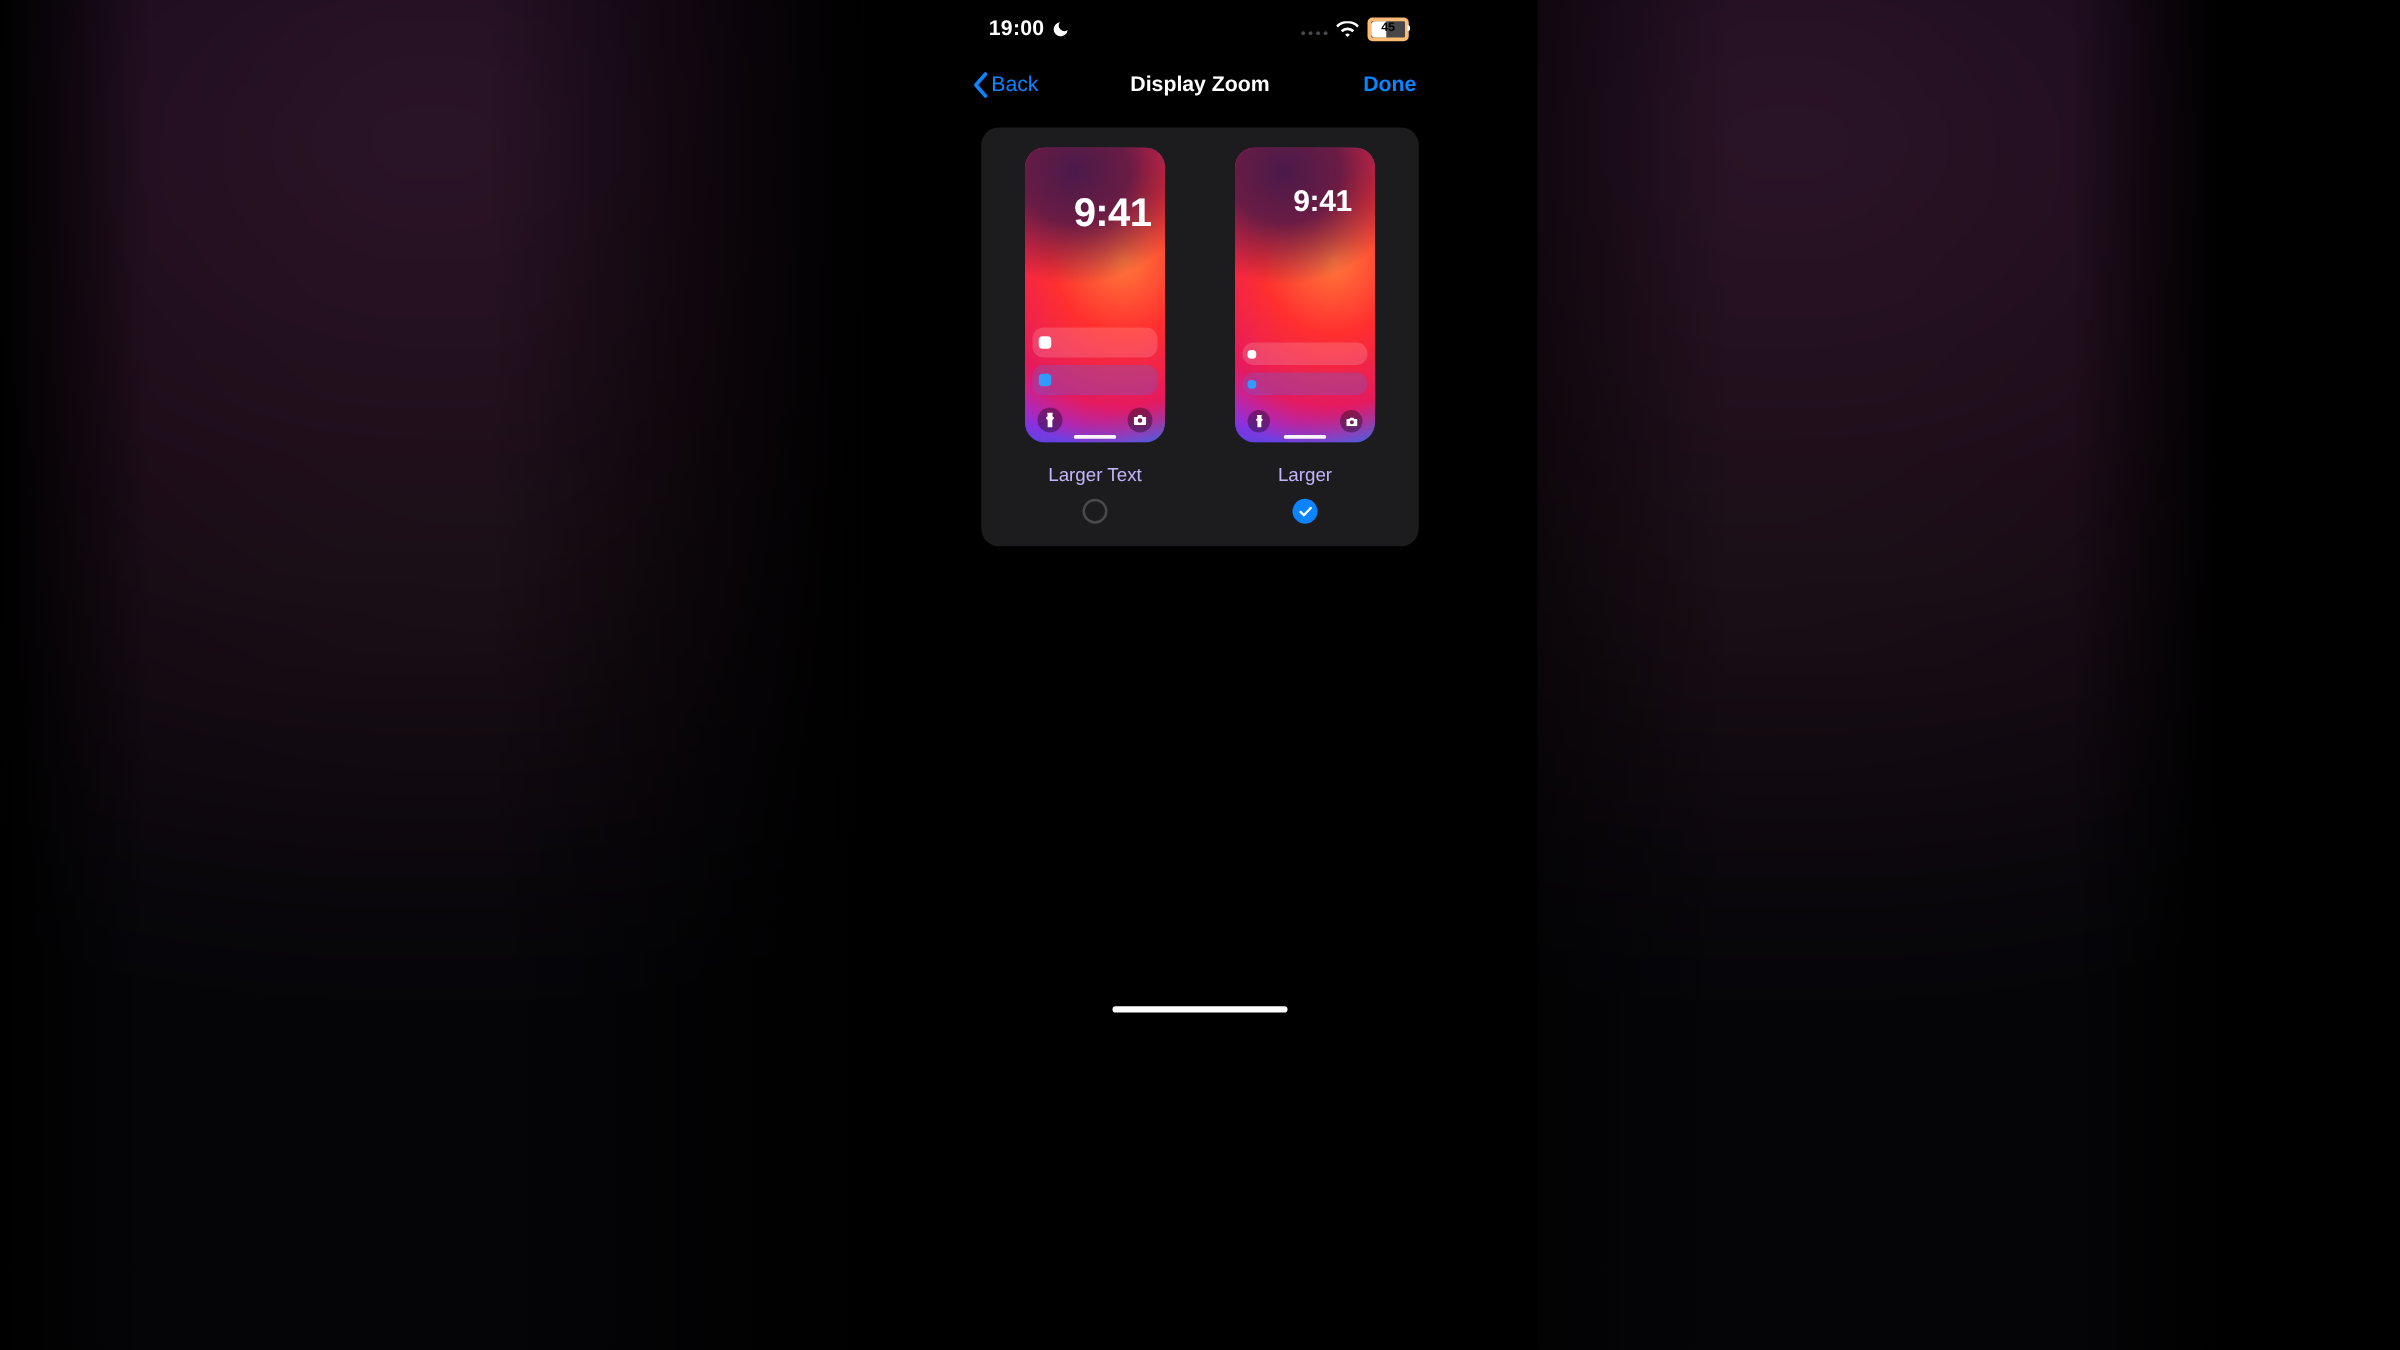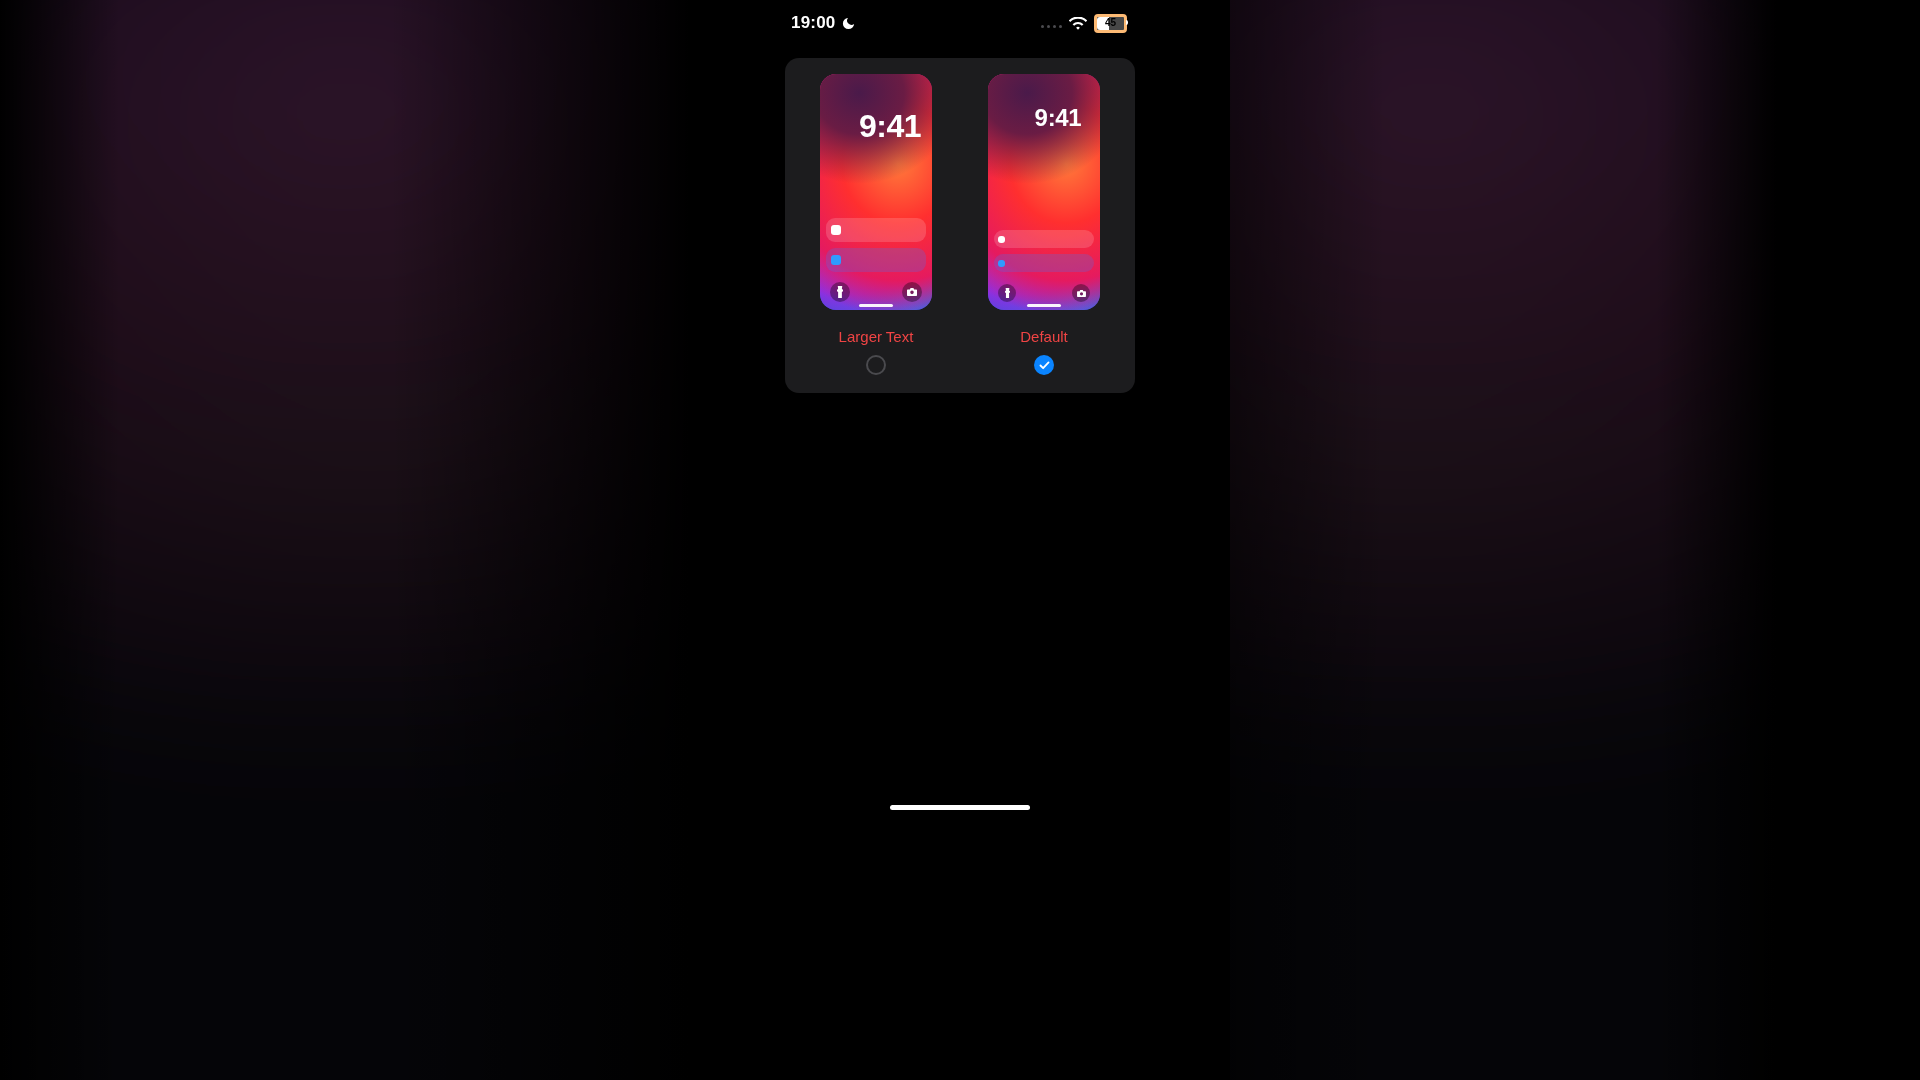--- a/index.html
+++ b/index.html
@@ -72,21 +72,21 @@
   .notif.blue .dot { background:#2f9bff; }
   .notif.blue { background:rgba(60,120,255,0.24); }
 
   .ls-btn { position:absolute; bottom:8px; width:18px; height:18px; border-radius:50%; background:rgba(0,0,0,0.35); display:flex; align-items:center; justify-content:center; }
   .option.larger  .ls-btn { width:20px; height:20px; bottom:8px; }
   .ls-btn.left  { left:10px; }
   .ls-btn.right { right:10px; }
   .ls-btn svg { display:block; }
   .home-ind { position:absolute; bottom:3px; left:50%; transform:translateX(-50%); width:34px; height:3px; border-radius:2px; background:#fff; opacity:0.95; }
 
-  .option-label { margin-top:18px; font-size:15px; color:#ef4444; }
+  .option-label { margin-top:18px; font-size:15px; color:#c4b5fd; }
 
   .radio { margin-top:10px; width:20px; height:20px; border-radius:50%; box-sizing:border-box; display:flex; align-items:center; justify-content:center; }
   .radio.unchecked { border:2px solid #4a4a4e; }
   .radio.checked   { background:#0a84ff; }
   .radio.checked svg { display:block; }
 
   .phone .home-bar { position:absolute; left:50%; transform:translateX(-50%); bottom:8px; width:140px; height:5px; background:#fff; border-radius:3px; }
 </style>
 </head>
 <body>
@@ -128,20 +128,30 @@
                 <path d="M12 17.5l-2.6-2.6a3.7 3.7 0 0 1 5.2 0L12 17.5zm-5.4-5.4l-2.1-2.1a10.6 10.6 0 0 1 15 0l-2.1 2.1a7.6 7.6 0 0 0-10.8 0zM1.3 6.8L-.8 4.7A18 18 0 0 1 24.8 4.7l-2.1 2.1a15 15 0 0 0-21.4 0z" transform="translate(0 0)"></path>
               </svg>
           </span>
           <span class="battery">
             <span class="fill"></span>
             <span class="pct">45</span>
           </span>
         </div>
       </div>
 
+      <div class="nav-bar">
+        <div class="nav-back">
+          <svg width="14" height="22" viewBox="0 0 12 20" fill="none">
+              <path d="M10 2 3 10l7 8" stroke="#0a84ff" stroke-width="2.6" stroke-linecap="round" stroke-linejoin="round"></path>
+            </svg>
+          <span>Back</span>
+        </div>
+        <div class="nav-title">Display Zoom</div>
+        <div class="nav-done">Done</div>
+      </div>
 
       <div class="card">
         <div class="options-row">
 
           <div class="option larger">
             <div class="preview">
               <div class="wall"></div>
               <div class="clock">9:41</div>
               <div class="notif-stack">
                 <div class="notif">
@@ -184,21 +194,21 @@
                     <path d="M2 0h6l-.5 4L9 5v2l-1.5 1V16h-5V8L1 7V5l1.5-1L2 0z"></path>
                   </svg>
               </div>
               <div class="ls-btn right">
                 <svg width="9" height="7" viewBox="0 0 14 11" fill="#fff">
                     <path d="M5 0h4l1 2h3a1 1 0 0 1 1 1v7a1 1 0 0 1-1 1H1a1 1 0 0 1-1-1V3a1 1 0 0 1 1-1h3l1-2zm2 3.5A2.5 2.5 0 1 0 7 8.5 2.5 2.5 0 0 0 7 3.5z"></path>
                   </svg>
               </div>
               <div class="home-ind"></div>
             </div>
-            <div class="option-label">Default</div>
+            <div class="option-label">Larger</div>
             <div class="radio checked">
               <svg width="11" height="9" viewBox="0 0 12 10" fill="none">
                   <path d="M1.5 5 4.5 8 10.5 1.5" stroke="#fff" stroke-width="2" stroke-linecap="round" stroke-linejoin="round"></path>
                 </svg>
             </div>
           </div>
 
         </div>
       </div>
 

